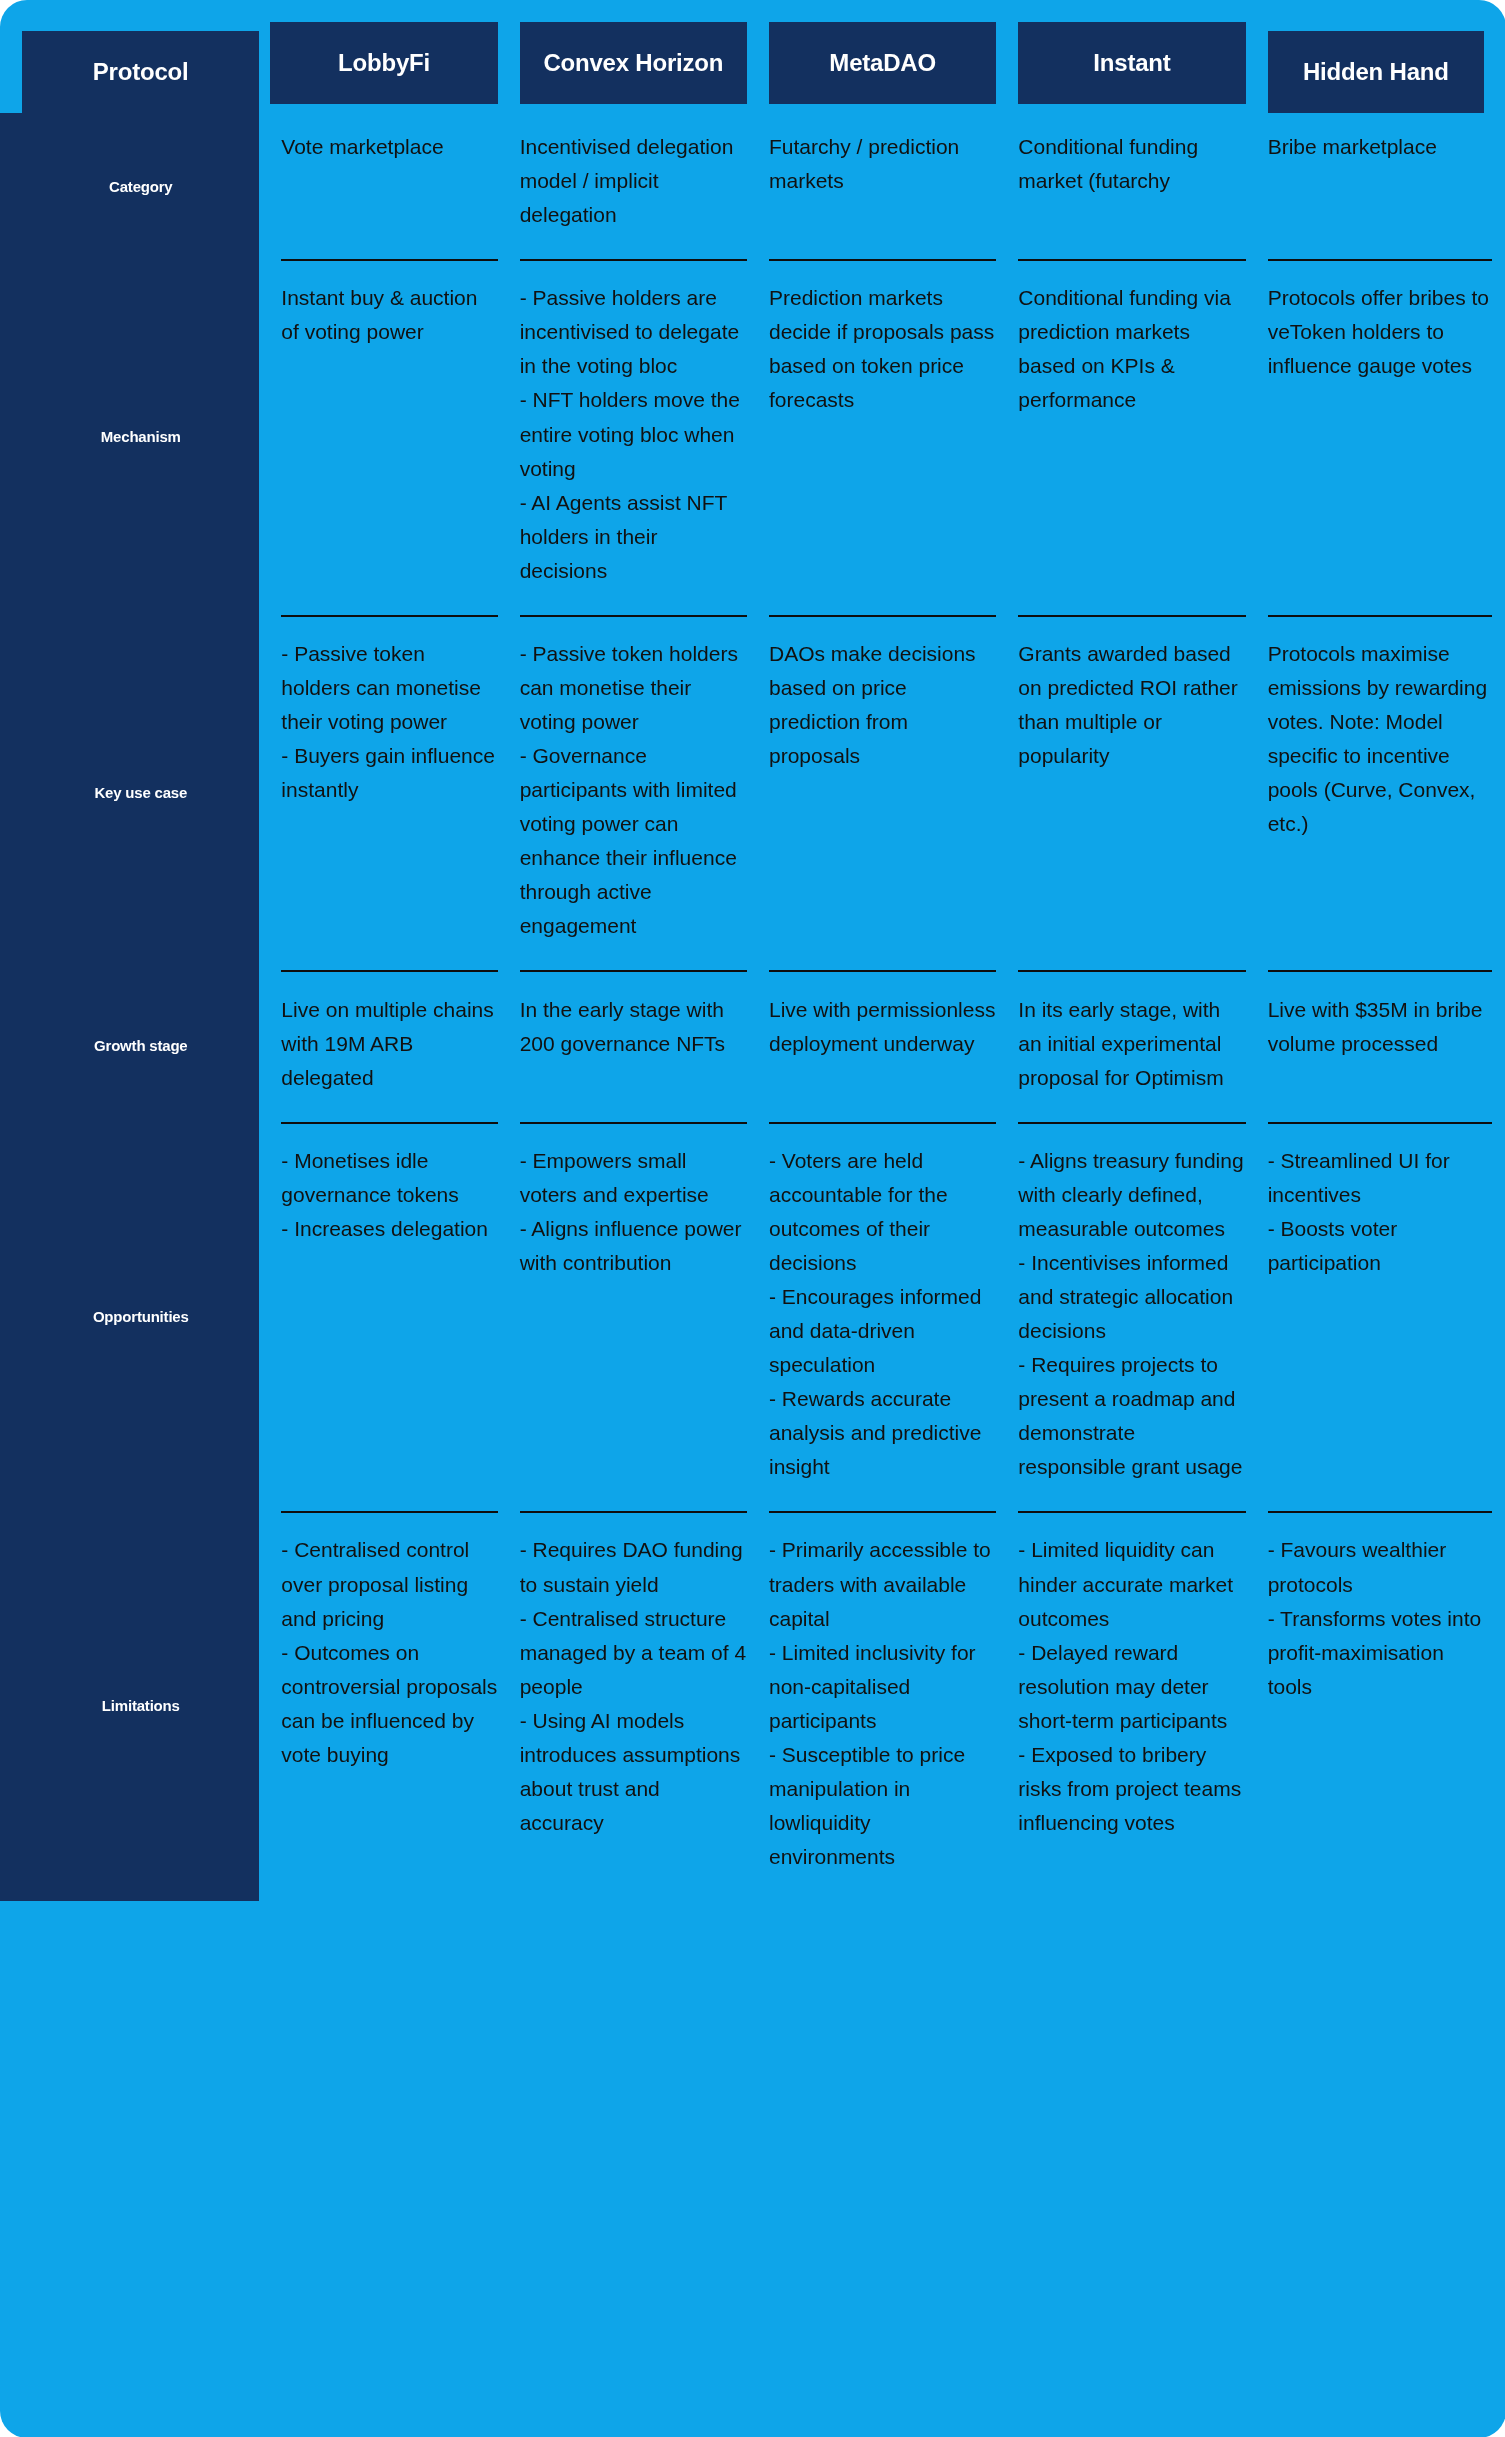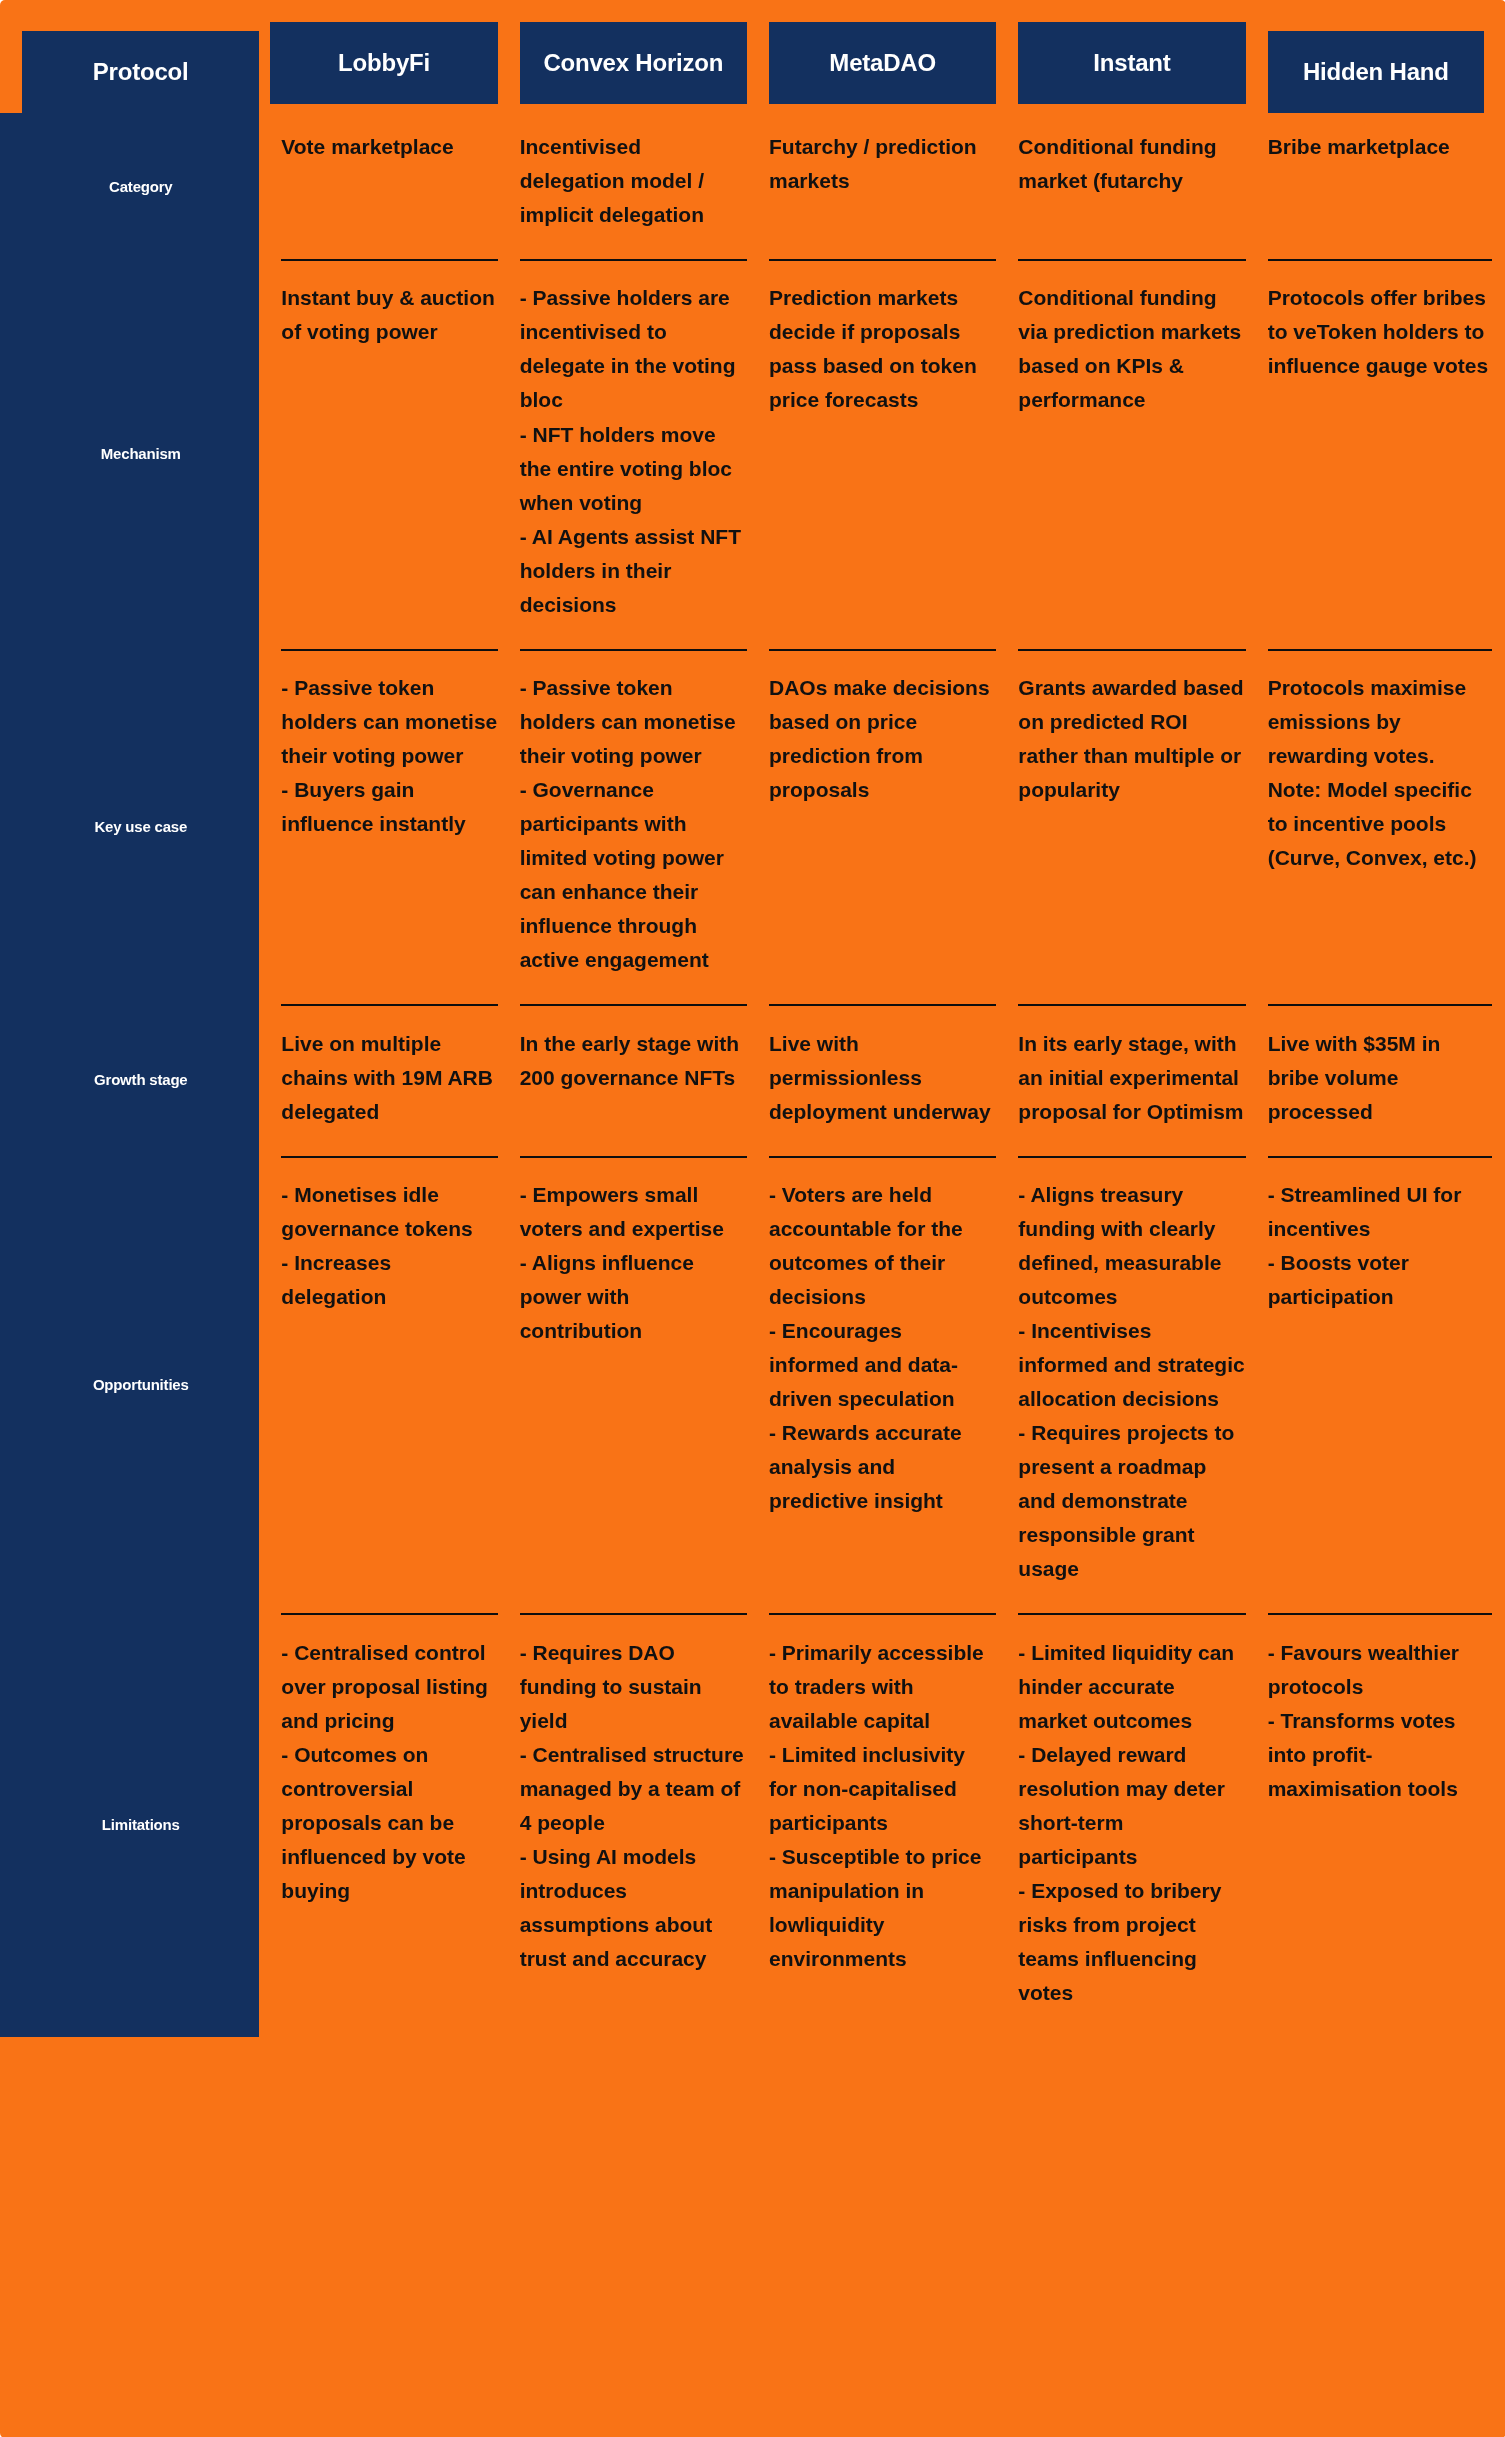--- a/index.html
+++ b/index.html
@@ -5,22 +5,22 @@
   * { box-sizing: border-box; }
   html, body {
     margin: 0;
     padding: 0;
     background: #ffffff;
     font-family: "Liberation Sans", sans-serif;
   }
   .page {
     width: 1506px;
     min-height: 2438px;
-    background: #f97316;
-    border-radius: 5px;
+    background: #0ea5e9;
+    border-radius: 27px;
     overflow: hidden;
     position: relative;
   }
   table.matrix {
     width: 1506px;
     border-collapse: collapse;
     table-layout: fixed;
   }
   col.c-label { width: 259px; }
   col.c-data  { width: 249px; }
@@ -56,21 +56,20 @@
     font-weight: bold;
     text-align: center;
     vertical-align: middle;
     padding: 0 7.8px 0 30px;
     letter-spacing: -0.2px;
   }
   td.rowlabel .lbl { display: block; }
 
   td.datacell {
     padding: 0 11px;
-    font-weight: bold;
   }
   td.datacell.first { padding-left: 22px; }
   td.datacell.last  { padding-right: 14px; }
 
   .cellinner {
     border-top: 2.4px solid #0e0e0e;
     padding: 20.4px 0 27px 0;
     font-size: 21px;
     line-height: 1.62;
     color: #111111;

